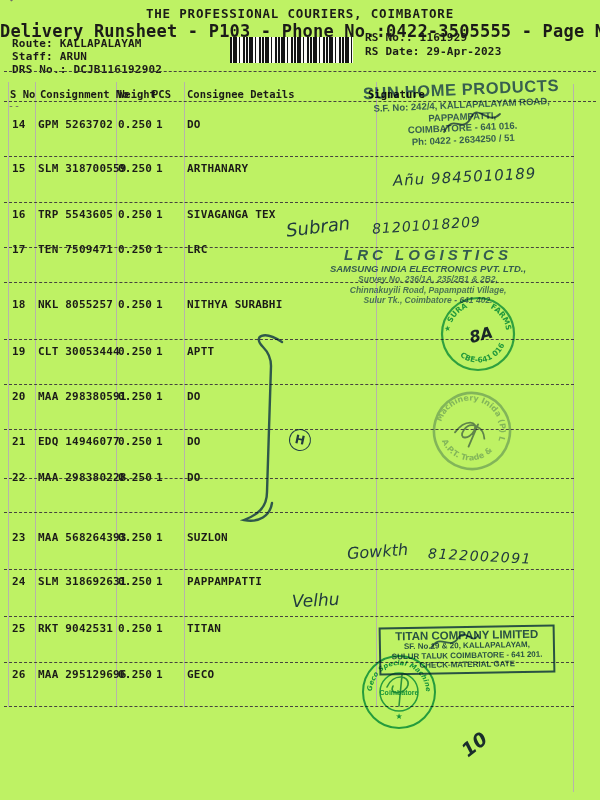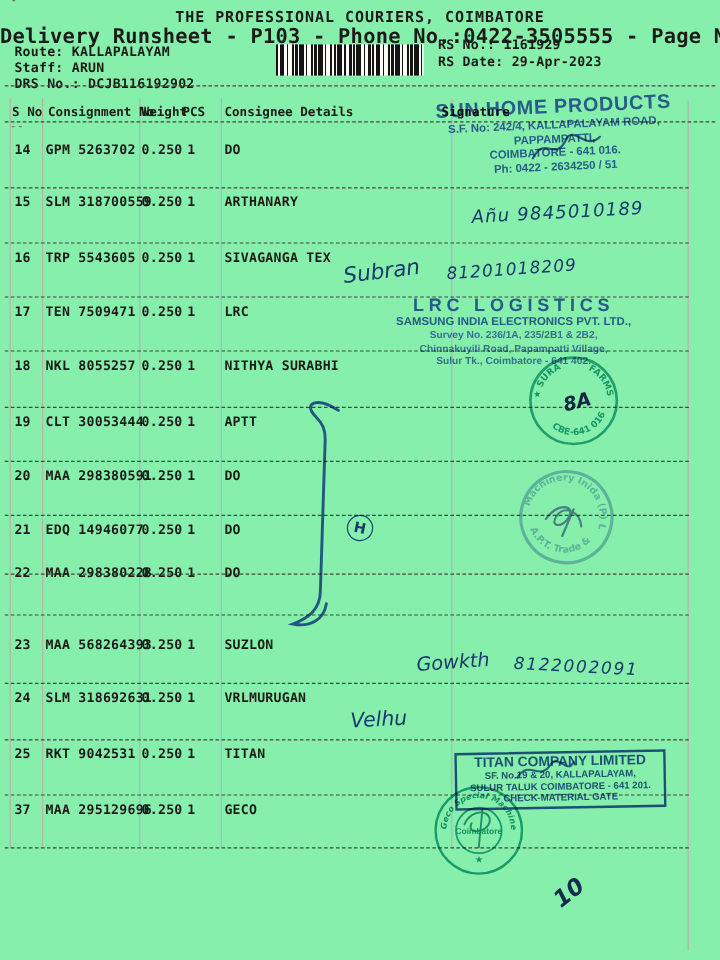--- a/index.html
+++ b/index.html
@@ -1,16 +1,16 @@
 <!DOCTYPE html>
 <html><head>
 <meta charset="utf-8">
 <style>
   html,body{margin:0;padding:0;background:#e8e8e6;}
-  .page{position:relative;width:600px;height:800px;background:#86efac;overflow:hidden;
+  .page{position:relative;width:600px;height:800px;background:#bef264;overflow:hidden;
         font-family:"DejaVu Sans Mono",monospace;color:#1b1b18;}
   .abs{position:absolute;white-space:nowrap;}
   
   .org{top:6px;left:0;width:100%;text-align:center;font-size:12.5px;font-weight:bold;letter-spacing:.8px;}
   .subtitle{top:21px;left:0;width:100%;text-align:center;font-size:17px;font-weight:bold;letter-spacing:.2px;}
   .meta{font-size:11px;font-weight:bold;letter-spacing:.2px;}
   .barcode{left:230px;top:37px;width:123px;height:26px;
      background:repeating-linear-gradient(90deg,#131313 0 2px,#fbfaf6 2px 3px,#131313 3px 7px,#fbfaf6 7px 9px,#131313 9px 10px,#fbfaf6 10px 13px,#131313 13px 15px,#fbfaf6 15px 16px);}
   .dash{position:absolute;height:0;border-top:1.6px dashed #45443e;}
   .vline{position:absolute;width:1px;background:#b7b4aa;}
@@ -19,21 +19,21 @@
   .row{position:absolute;left:4px;width:570px;box-sizing:border-box;border-bottom:1.6px dashed #45443e;}
   .row span{position:absolute;top:5px;font-size:11px;font-weight:bold;letter-spacing:.2px;white-space:nowrap;}
   .row.first span{top:17px;}
   .c-sno{left:8px;} .c-con{left:34px;} .c-wt{left:114px;} .c-pcs{left:152px;} .c-cd{left:183px;}
   
   .stamp,.ink,.osvg{position:absolute;mix-blend-mode:multiply;}
   .stamp{font-family:"Liberation Sans",sans-serif;text-align:center;}
   .sunhome{left:358px;top:80px;width:208px;color:#3b58c4;transform:rotate(-2.5deg);opacity:.93;}
   .sunhome .t{font-size:16.5px;font-weight:bold;letter-spacing:.6px;white-space:nowrap;}
   .sunhome .l{font-size:9.5px;font-weight:bold;line-height:11.5px;white-space:nowrap;}
-  .lrc{left:300px;top:246px;width:256px;color:#3c58c6;opacity:.95;}
+  .lrc{left:300px;top:246px;width:256px;color:#3c58c6;opacity:.95;font-style:italic;}
   .lrc .t{font-size:15px;font-weight:bold;letter-spacing:4px;white-space:nowrap;}
   .lrc .l1{font-size:9.5px;font-weight:bold;line-height:11px;white-space:nowrap;}
   .lrc .l{font-size:8.5px;font-weight:bold;line-height:10.5px;white-space:nowrap;opacity:.85;}
   .titan{left:379px;top:626px;width:168px;border:2.5px solid #2c4da6;color:#2c4da6;
          transform:rotate(-1deg);padding:1px 2px 2px;opacity:.95;}
   .titan .t{font-size:11.5px;font-weight:bold;white-space:nowrap;}
   .titan .l{font-size:8px;font-weight:bold;line-height:9.5px;white-space:nowrap;}
   .sig-label{left:368px;top:88px;font-size:10.5px;font-weight:bold;color:#161616;}
   .ink{font-family:"DejaVu Sans",sans-serif;font-style:italic;color:#2c3e9d;white-space:nowrap;}
   .circled{left:289px;top:429px;width:20px;height:20px;border:1.6px solid #2c45ad;border-radius:50%;
@@ -94,21 +94,21 @@
       <span class="c-pcs">1</span>
       <span class="c-cd">ARTHANARY</span>
     </div>
       <div class="row" style="top: 203px; height: 45px;">
       <span class="c-sno">16</span>
       <span class="c-con">TRP 5543605</span>
       <span class="c-wt">0.250</span>
       <span class="c-pcs">1</span>
       <span class="c-cd">SIVAGANGA TEX</span>
     </div>
-      <div class="row" style="top: 248px; height: 45px;">
+      <div class="row" style="top: 238px; height: 45px;">
       <span class="c-sno">17</span>
       <span class="c-con">TEN 7509471</span>
       <span class="c-wt">0.250</span>
       <span class="c-pcs">1</span>
       <span class="c-cd">LRC</span>
     </div>
       <div class="row" style="top: 293px; height: 47px;">
       <span class="c-sno">18</span>
       <span class="c-con">NKL 8055257</span>
       <span class="c-wt">0.250</span>
@@ -148,31 +148,31 @@
       <span class="c-con">MAA 568264393</span>
       <span class="c-wt">0.250</span>
       <span class="c-pcs">1</span>
       <span class="c-cd">SUZLON</span>
     </div>
       <div class="row" style="top: 570px; height: 47px;">
       <span class="c-sno">24</span>
       <span class="c-con">SLM 318692631</span>
       <span class="c-wt">0.250</span>
       <span class="c-pcs">1</span>
-      <span class="c-cd">VRLMURUGAN</span>
+      <span class="c-cd">PAPPAMPATTI</span>
     </div>
       <div class="row" style="top: 617px; height: 46px;">
       <span class="c-sno">25</span>
       <span class="c-con">RKT 9042531</span>
       <span class="c-wt">0.250</span>
       <span class="c-pcs">1</span>
       <span class="c-cd">TITAN</span>
     </div>
       <div class="row" style="top: 663px; height: 44px;">
-      <span class="c-sno">37</span>
+      <span class="c-sno">26</span>
       <span class="c-con">MAA 295129696</span>
       <span class="c-wt">0.250</span>
       <span class="c-pcs">1</span>
       <span class="c-cd">GECO</span>
     </div>
     </div>
 
   <div class="stamp sunhome">
     <div class="t">SUN HOME PRODUCTS</div>
     <div class="l">S.F. No: 242/4, KALLAPALAYAM ROAD,</div>

